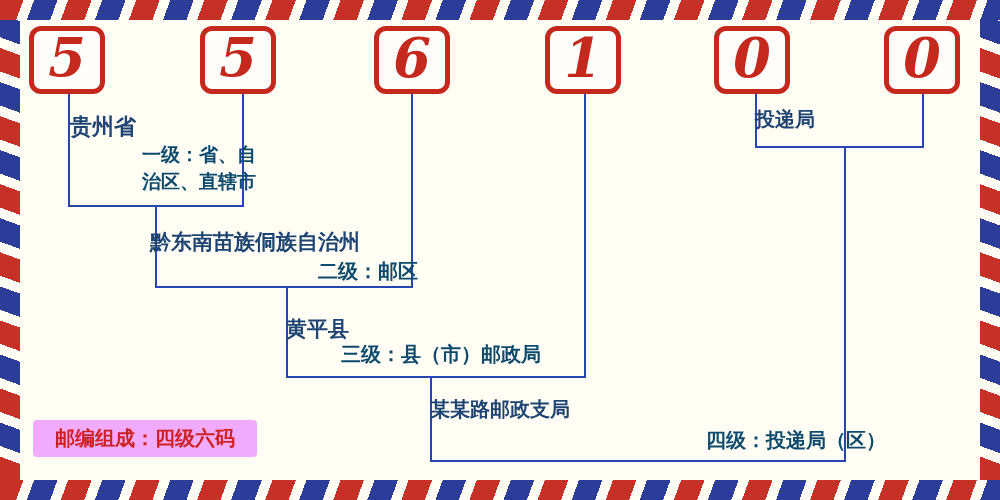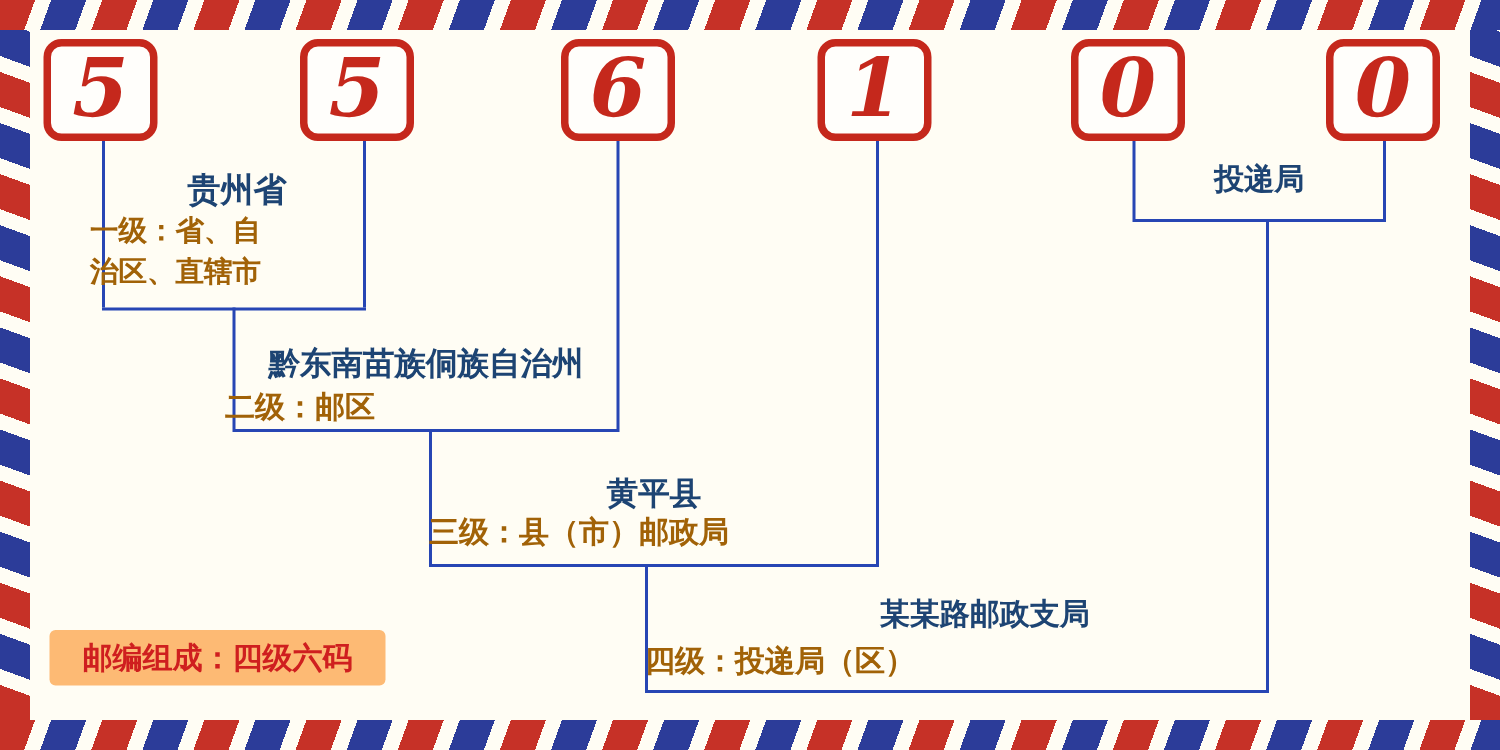--- a/index.html
+++ b/index.html
@@ -23,26 +23,26 @@
     display: flex; align-items: center; justify-content: center; }
   .digit { font-family: "DejaVu Serif", "Liberation Serif", serif; font-style: italic; font-weight: bold;
     font-size: 54px; color: #c5281c; line-height: 1; transform: translateY(-2px); }
 
   
   .line { position: absolute; background: #2746b4; }
   .vline { width: 2px; }
   .hline { height: 2px; }
 
   
-  .lvl-name { position: absolute; text-align: center; color: #1d4473; font-weight: bold; font-size: 21px; }
-  .lvl-desc { position: absolute; text-align: left; color: #a16207; font-weight: bold; font-size: 20px; line-height: 27px; }
+  .lvl-name { position: absolute; text-align: left; color: #1d4473; font-weight: bold; font-size: 21px; }
+  .lvl-desc { position: absolute; text-align: right; color: #0c4a6e; font-weight: bold; font-size: 20px; line-height: 27px; }
 
   
   .badge { position: absolute; left: 33px; top: 420px; width: 224px; height: 37px;
-    background: #fdba74; border-radius: 4px; display: flex; align-items: center; justify-content: center;
+    background: #f0abfc; border-radius: 4px; display: flex; align-items: center; justify-content: center;
     color: #cf1f1f; font-weight: bold; font-size: 20px; }
 </style>
 </head>
 <body>
 
 <div class="canvas">
 
   <div class="stripe h top"></div>
   <div class="stripe h bottom"></div>
   <div class="stripe v left"></div>

